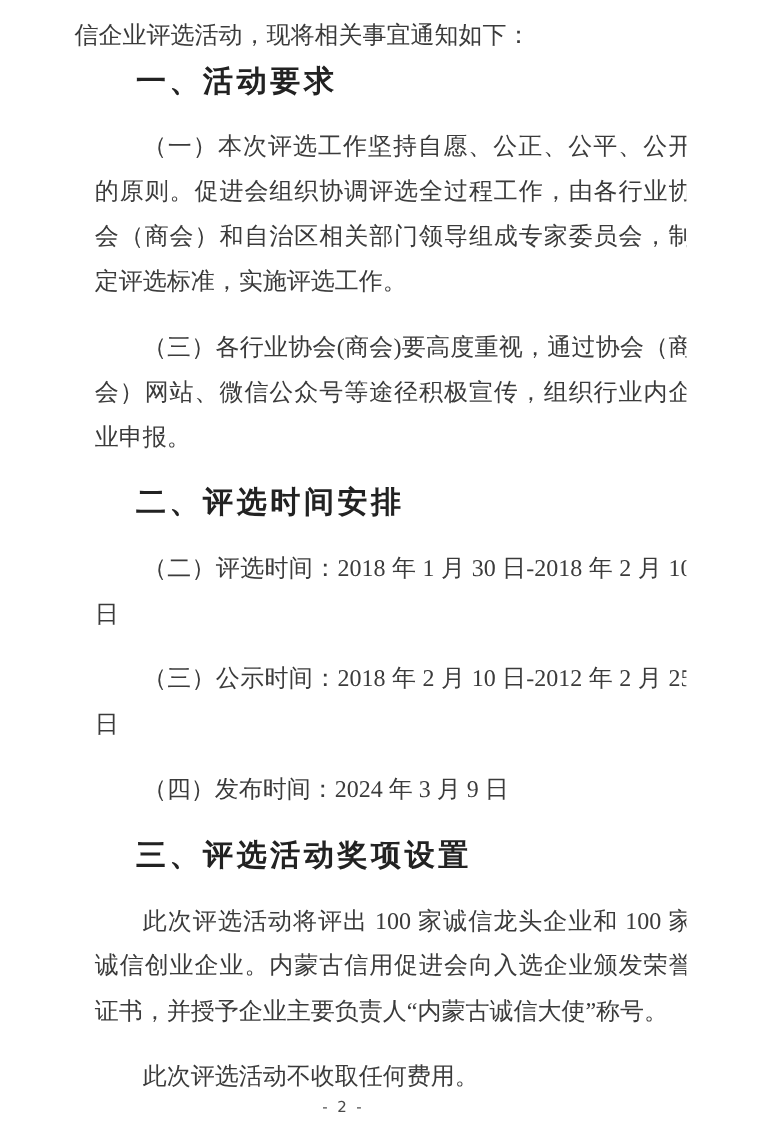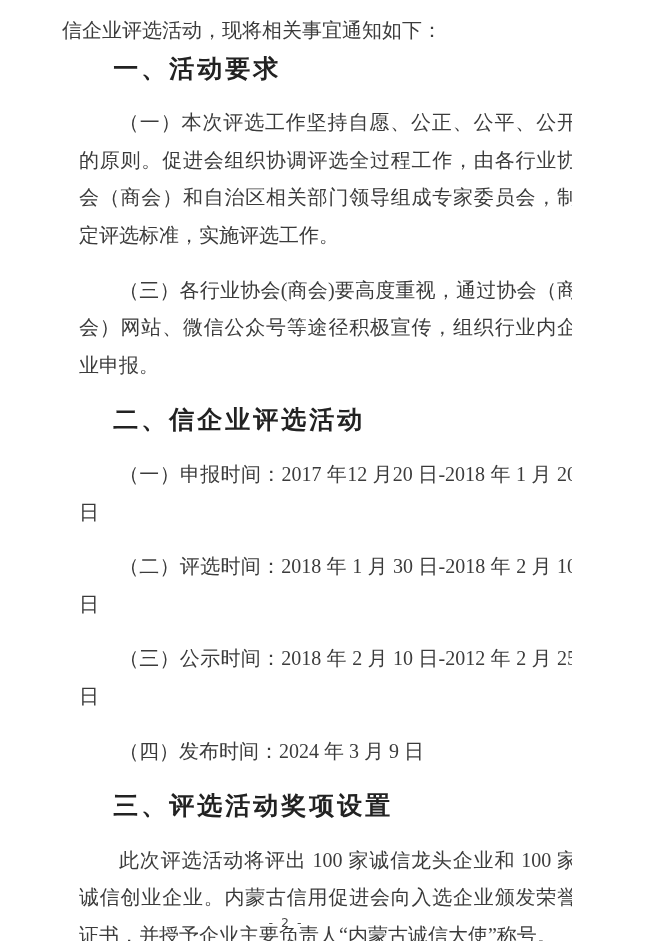--- a/index.html
+++ b/index.html
@@ -60,22 +60,21 @@
 
 <div class="page">
   <div class="content">
 
     <p class="intro-line">信企业评选活动，现将相关事宜通知如下：</p>
 
     <p class="section-heading">一、活动要求</p>
     <p class="para">（一）本次评选工作坚持自愿、公正、公平、公开的原则。促进会组织协调评选全过程工作，由各行业协会（商会）和自治区相关部门领导组成专家委员会，制定评选标准，实施评选工作。</p>
     <p class="para">（三）各行业协会(商会)要高度重视，通过协会（商会）网站、微信公众号等途径积极宣传，组织行业内企业申报。</p>
 
-    <p class="section-heading">二、信企业评选活动</p>
-    <p class="para">（一）申报时间：2017 年12 月20 日-2018 年 1 月 20 日</p>
+    <p class="section-heading">二、评选时间安排</p>
     <p class="para">（二）评选时间：2018 年 1 月 30 日-2018 年 2 月 10 日</p>
     <p class="para">（三）公示时间：2018 年 2 月 10 日-2012 年 2 月 25 日</p>
     <p class="para">（四）发布时间：2024 年 3 月 9 日</p>
 
     <p class="section-heading">三、评选活动奖项设置</p>
     <p class="para">此次评选活动将评出 100 家诚信龙头企业和 100 家诚信创业企业。内蒙古信用促进会向入选企业颁发荣誉证书，并授予企业主要负责人“内蒙古诚信大使”称号。</p>
 
     <p class="para">此次评选活动不收取任何费用。</p>
 
   </div>

